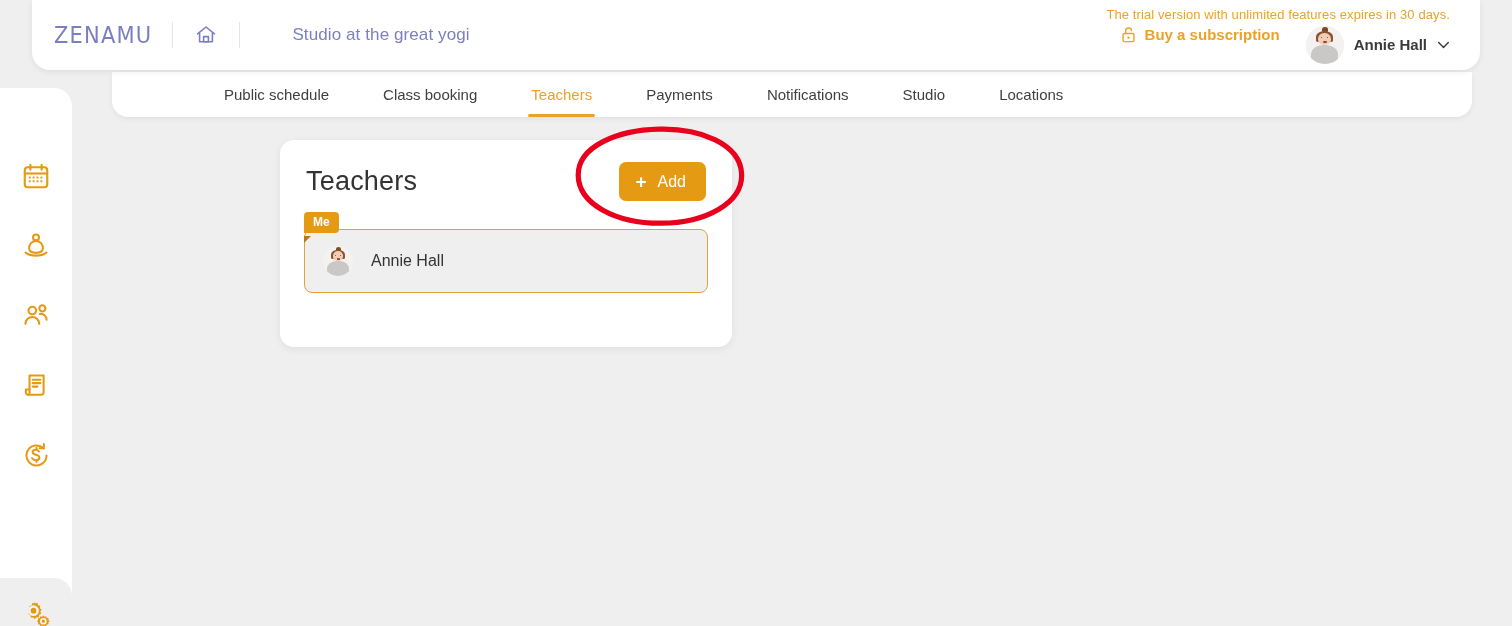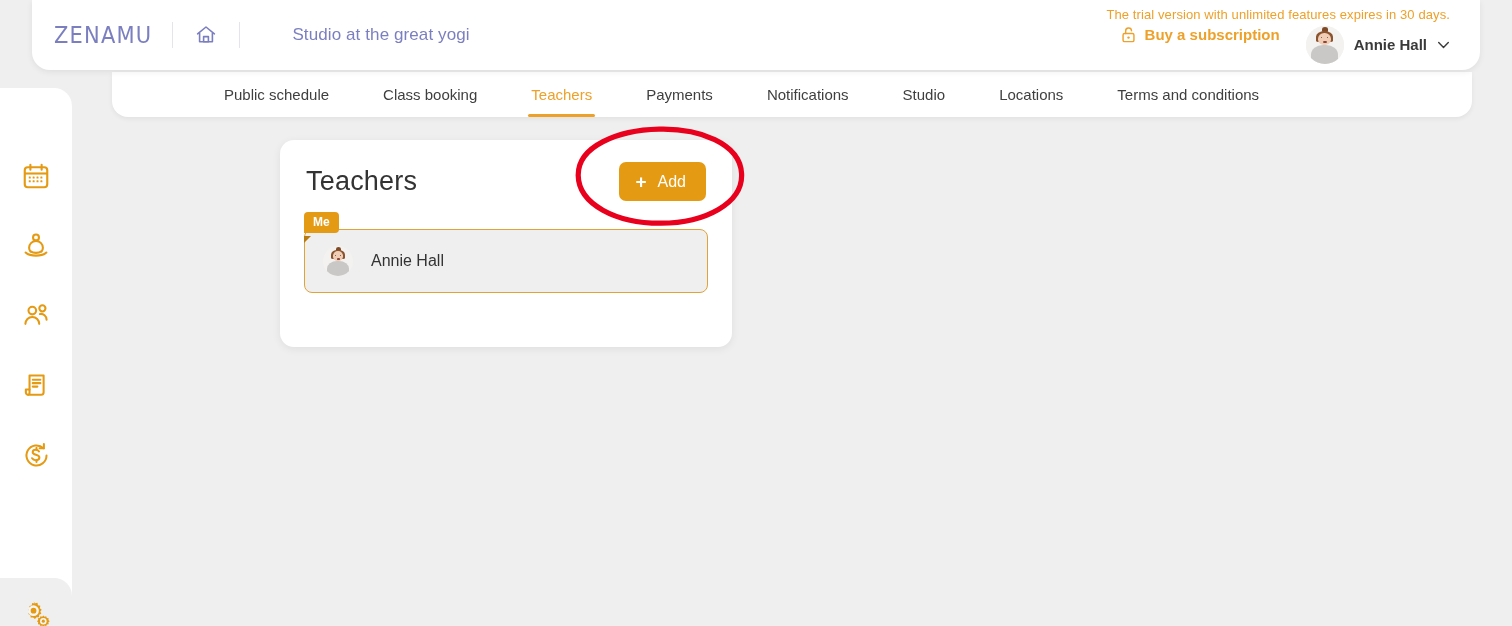--- a/index.html
+++ b/index.html
@@ -275,23 +275,20 @@
       <span>Payments</span>
     </div>
     <div class="tab">
       <span>Notifications</span>
     </div>
     <div class="tab">
       <span>Studio</span>
     </div>
     <div class="tab">
       <span>Locations</span>
-    </div>
-    <div class="tab">
-      <span>Terms and conditions</span>
     </div>
   </div>
 
   <div class="header">
     <div class="brand">ZENAMU</div>
     <div class="hdr-divider"></div>
     <span>
       <svg class="home-icon" viewBox="0 0 24 24" fill="none" stroke="#7b7fc0" stroke-width="1.6" stroke-linejoin="round" stroke-linecap="round">
         <path d="M3.6 10.8L12 4l8.4 6.8"></path>
         <path d="M5.6 10.2v8.6h12.8v-8.6"></path>

